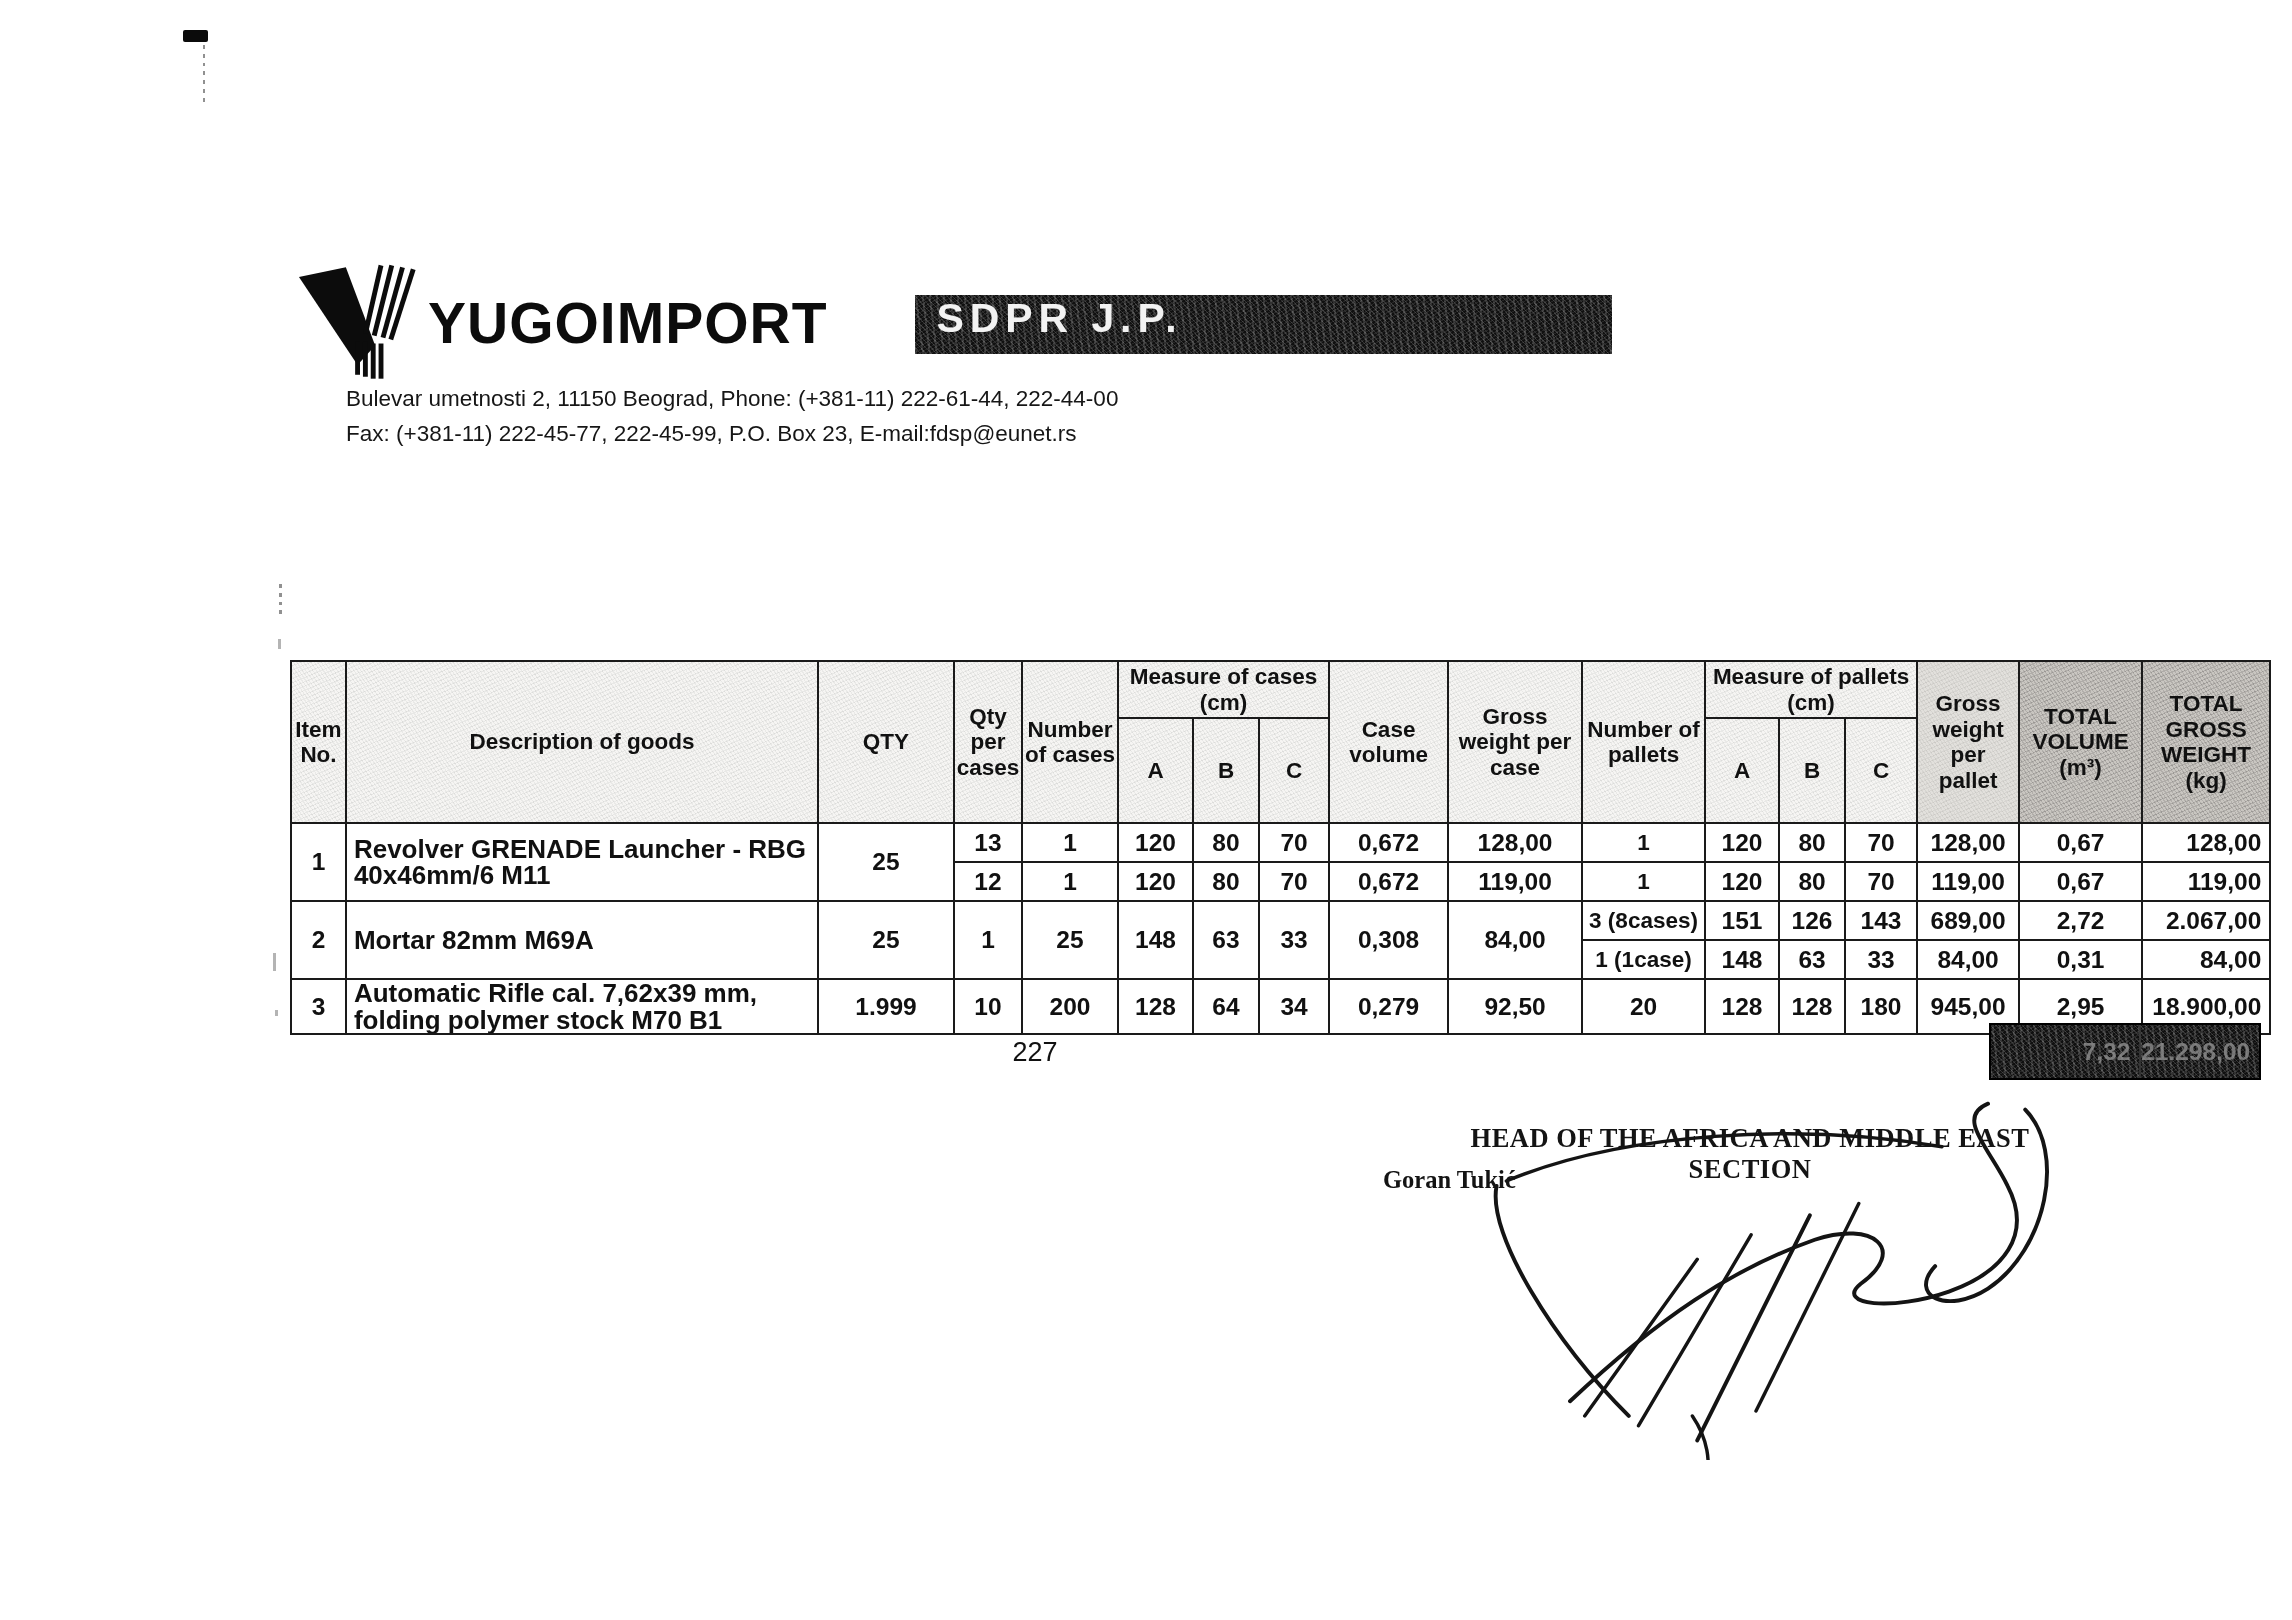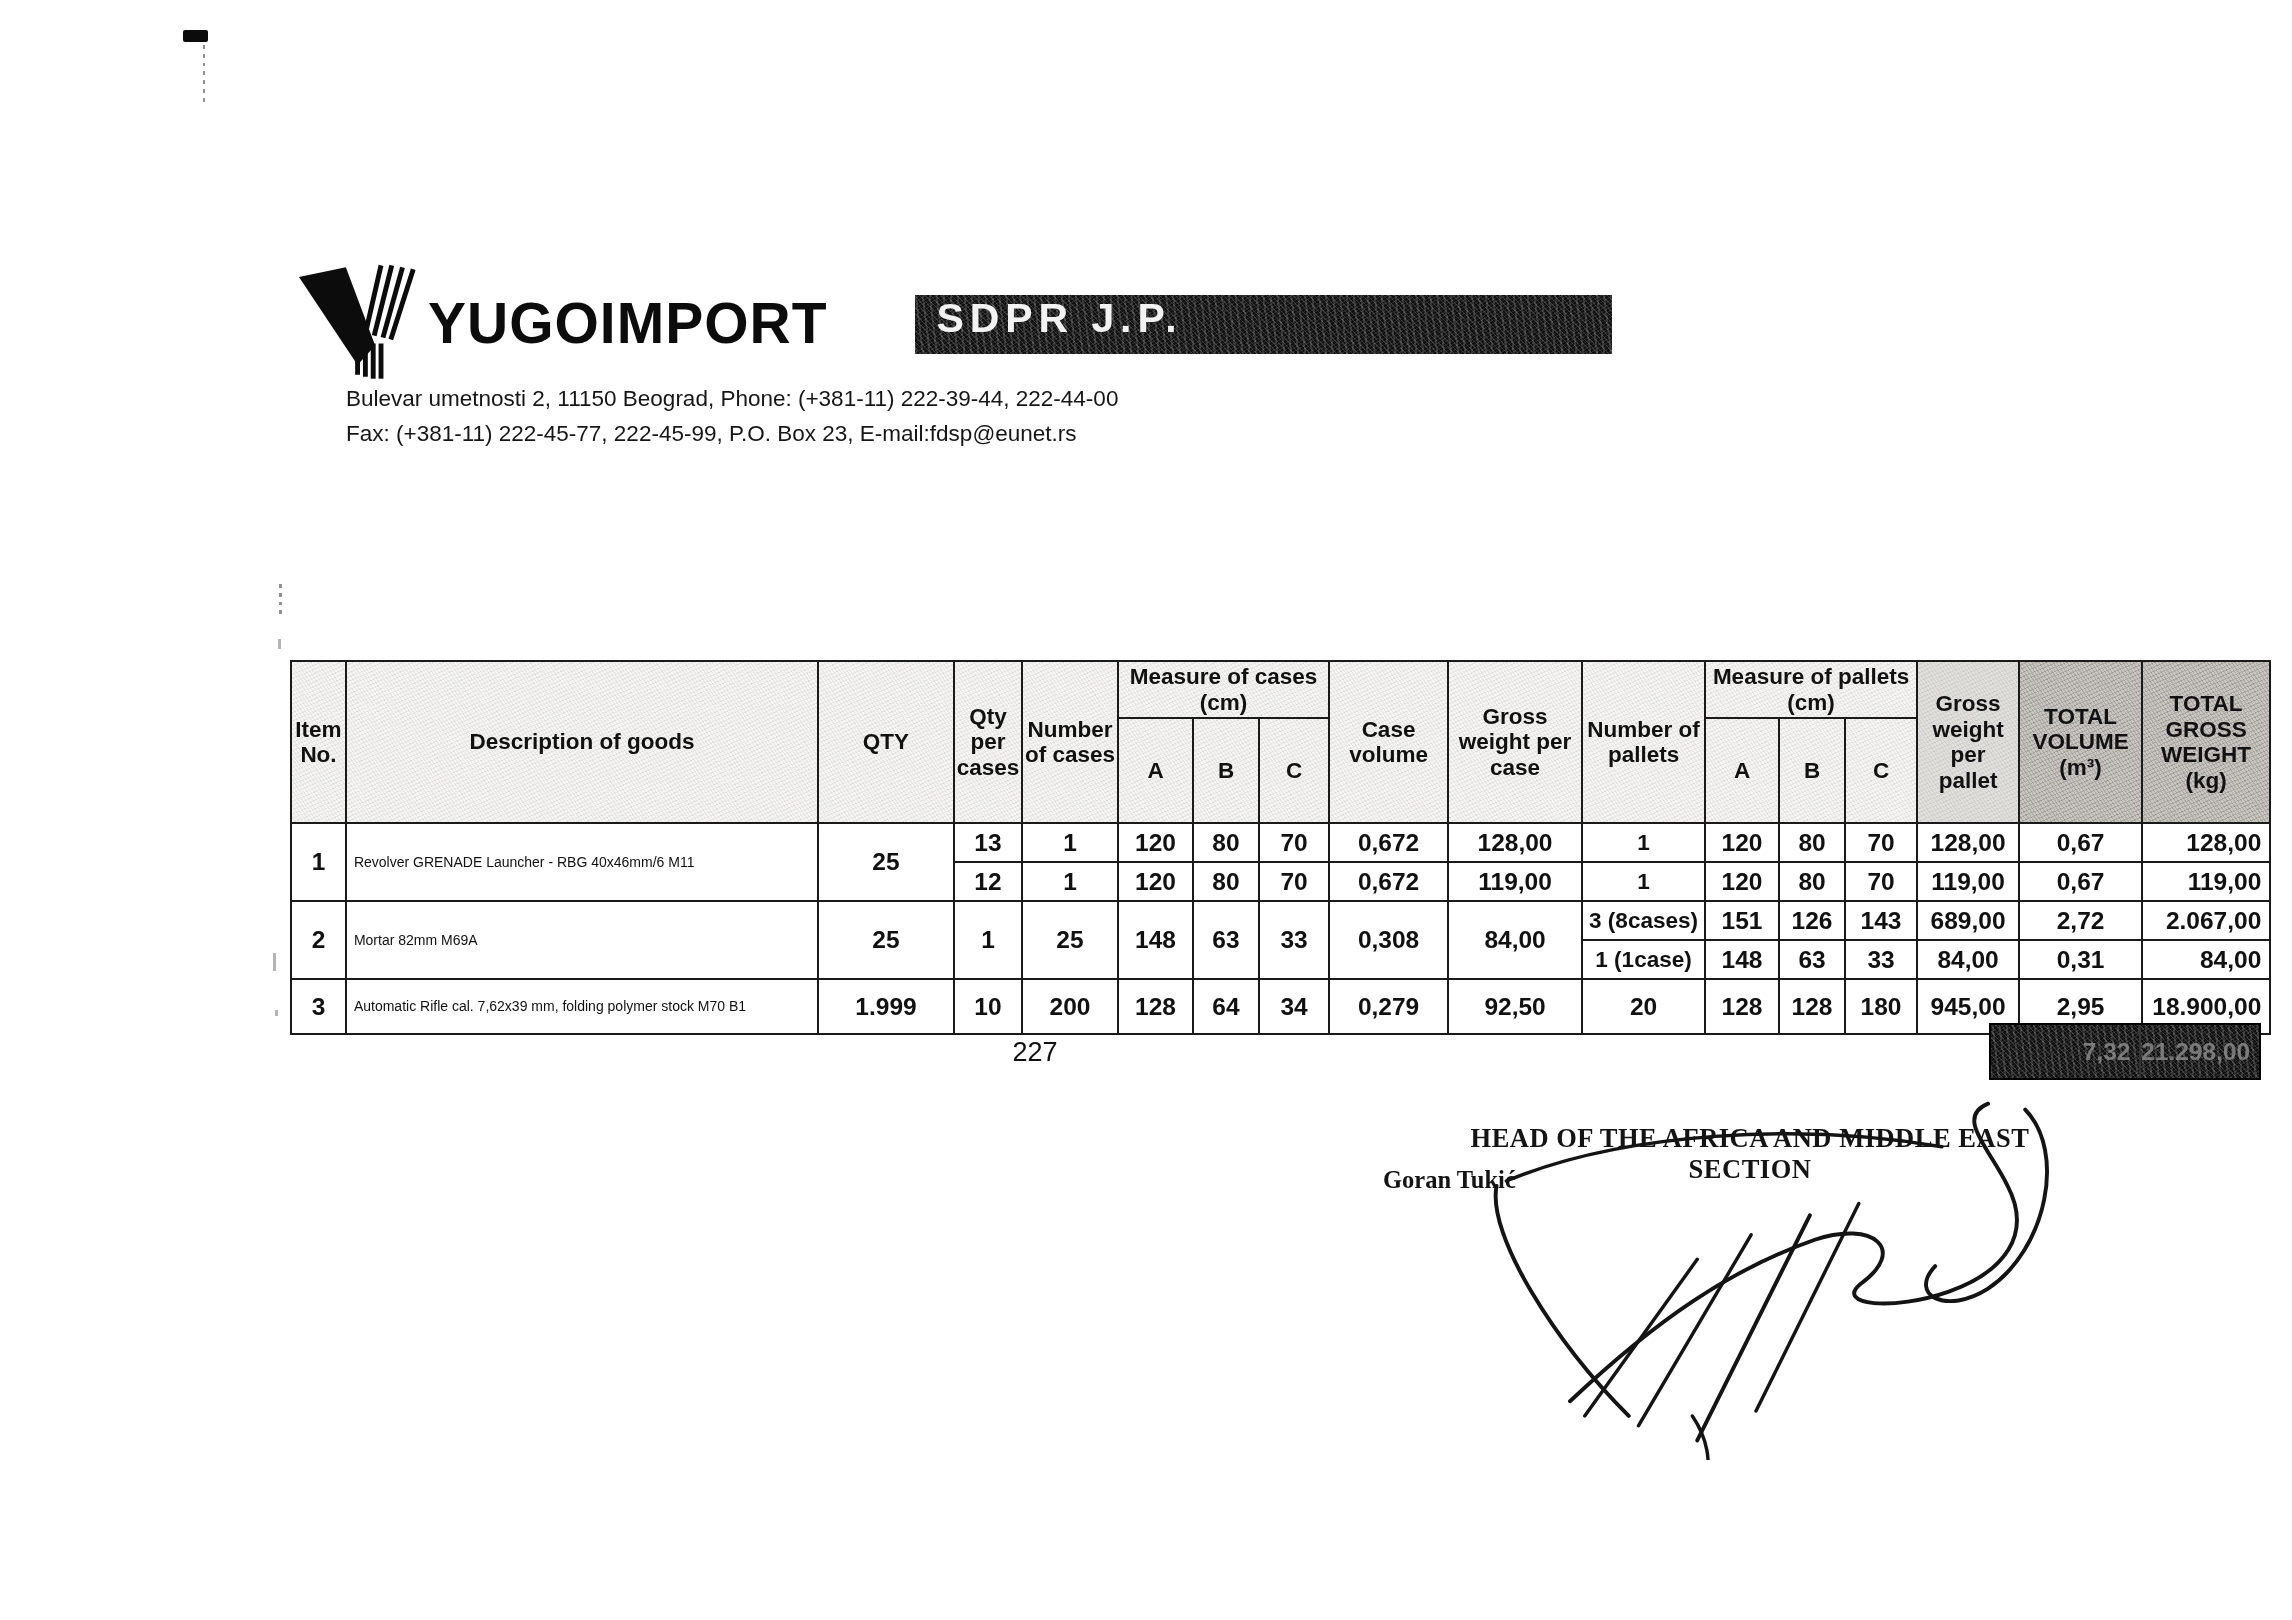--- a/index.html
+++ b/index.html
@@ -40,21 +40,21 @@
   table#plist{border-collapse:collapse;table-layout:fixed;width:1977px;border:2.9px solid #151515;}
   #plist th,#plist td{border:2px solid #1a1a1a;padding:0;overflow:hidden;}
   #plist th{font-weight:bold;font-size:22.5px;line-height:25.5px;text-align:center;
             background-color:#f6f5f3;vertical-align:middle;}
   #plist th.med{background-color:#e2e0dc;}
   #plist th.dark{background-color:#c9c6c1;
       background-image:
       repeating-linear-gradient(56deg, rgba(0,0,0,.12) 0 1px, rgba(0,0,0,0) 1px 2.9px),
       repeating-linear-gradient(-23deg, rgba(0,0,0,.13) 0 1px, rgba(0,0,0,0) 1px 3.9px);}
   #plist td{font-size:24.5px;font-weight:600;text-align:center;vertical-align:middle;background:#fff;}
-  #plist td.c-desc{text-align:left;font-size:14px;font-weight:400;line-height:26.5px;padding:0 6.9px;}
+  #plist td.c-desc{text-align:left;font-size:26px;font-weight:700;line-height:26.5px;padding:0 6.9px;}
   #plist td.c-r{text-align:right;padding-right:7.8px;}
   #plist td.c-pal{font-size:22.5px;}
   tr.hr1{height:57px;} tr.hr2{height:105px;}
   tr.r40{height:39px;} tr.r56{height:55px;}
 
   
   #cases-total{width:108px;text-align:center;font-size:27px;font-weight:400;}
   #grand-bar{width:272px;height:57px;display:flex;border:2px solid #000;box-sizing:border-box;padding-left:27px;}
   #grand-bar .gcell{display:flex;align-items:center;justify-content:flex-end;
         padding-right:8.8px;box-sizing:border-box;color:#8f8f8f;opacity:.8;
@@ -92,21 +92,21 @@
     <path d="M119 6 L96 78" stroke="#0c0c0c" stroke-width="5" fill="none"></path>
     <path d="M62 80 V114" stroke="#0c0c0c" stroke-width="5"></path>
     <path d="M70 80 V116" stroke="#0c0c0c" stroke-width="5"></path>
     <path d="M78 82 V118" stroke="#0c0c0c" stroke-width="5"></path>
     <path d="M86 82 V118" stroke="#0c0c0c" stroke-width="5"></path>
   </svg>
   <div class="abs" id="logo-text" style="left:388px;top:290px;">YUGOIMPORT</div>
   <div class="abs noise-dark" id="stamp-band" style="left:875px;top:295px;">
     <span>SDPR J.P.</span>
   </div>
-  <div class="abs addr" style="left:306px;top:382px;">Bulevar umetnosti 2, 11150 Beograd, Phone: (+381-11) 222-39-44, 222-44-00</div>
+  <div class="abs addr" style="left:306px;top:382px;">Bulevar umetnosti 2, 11150 Beograd, Phone: (+381-11) 222-61-44, 222-44-00</div>
   <div class="abs addr" style="left:306px;top:417px;">Fax: (+381-11) 222-45-77, 222-45-99, P.O. Box 23, E-mail:fdsp@eunet.rs</div>
 
 
 
   <table id="plist" class="abs" style="left:250px;top:660px;">
     <colgroup>
       <col style="width:55px">
         <col style="width:472px">
         <col style="width:136px">
         <col style="width:68px">

